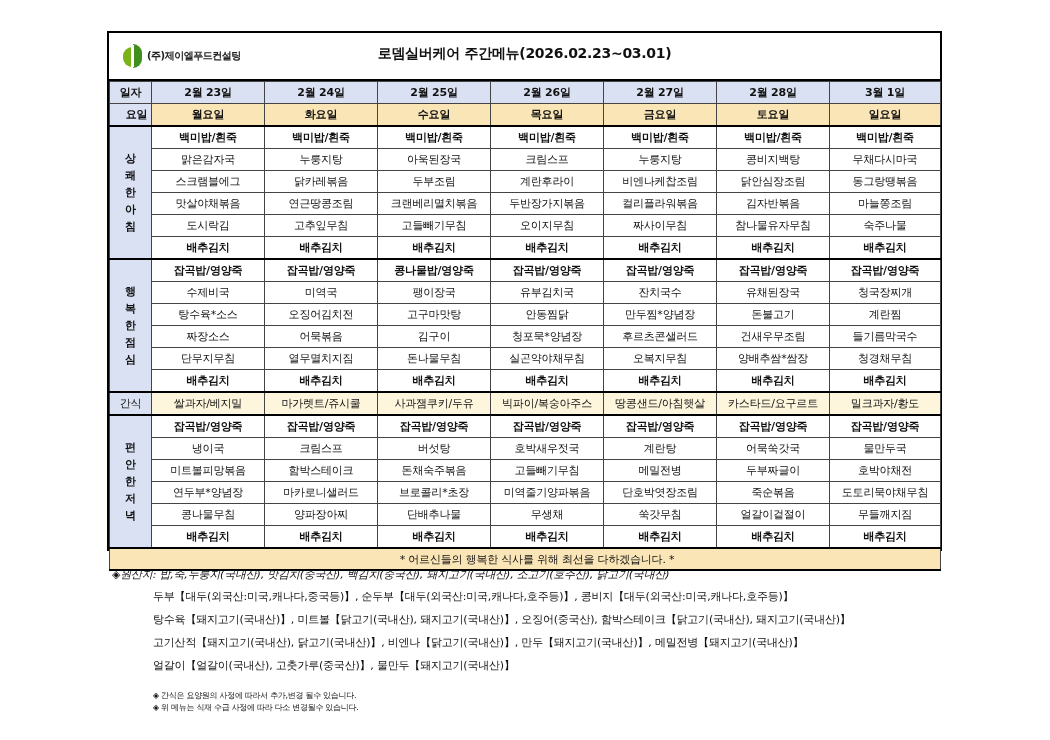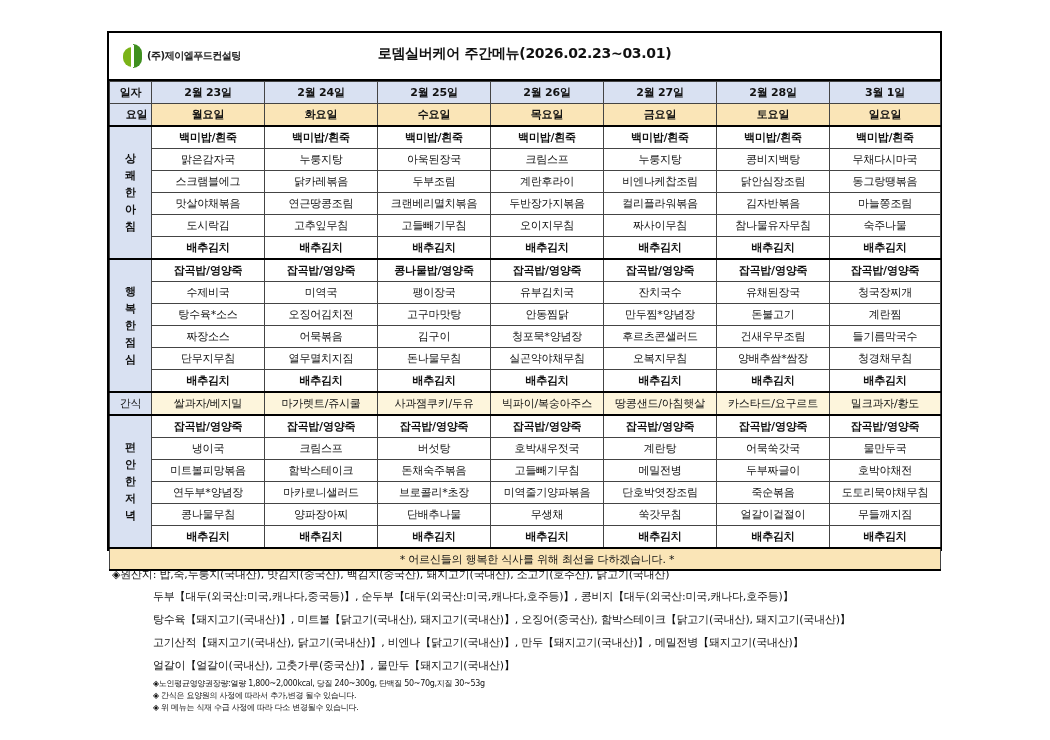--- a/index.html
+++ b/index.html
@@ -284,22 +284,21 @@
           <td class="b">배추김치</td>
           <td class="b">배추김치</td>
         </tr>
         <tr class="note">
           <td colspan="8">* 어르신들의 행복한 식사를 위해 최선을 다하겠습니다. *</td>
         </tr>
       </tbody>
   </table>
 
   <div class="origin">
-    <div class="line" style="left:3px;top:3px;">◈원산지: 밥,죽,누룽지(국내산), 맛김치(중국산), 백김치(중국산), 돼지고기(국내산), 소고기(호주산), 닭고기(국내산)</div>
+    <div class="line" style="left:3px;top:3px;font-style:italic;">◈원산지: 밥,죽,누룽지(국내산), 맛김치(중국산), 백김치(중국산), 돼지고기(국내산), 소고기(호주산), 닭고기(국내산)</div>
     <div class="line" style="left:44px;top:25px;">두부【대두(외국산:미국,캐나다,중국등)】, 순두부【대두(외국산:미국,캐나다,호주등)】, 콩비지【대두(외국산:미국,캐나다,호주등)】</div>
     <div class="line" style="left:44px;top:48px;">탕수육【돼지고기(국내산)】, 미트볼【닭고기(국내산), 돼지고기(국내산)】, 오징어(중국산), 함박스테이크【닭고기(국내산), 돼지고기(국내산)】</div>
     <div class="line" style="left:44px;top:94px;">얼갈이【얼갈이(국내산), 고춧가루(중국산)】, 물만두【돼지고기(국내산)】</div>
     <div class="line" style="left:44px;top:71px;">고기산적【돼지고기(국내산), 닭고기(국내산)】, 비엔나【닭고기(국내산)】, 만두【돼지고기(국내산)】, 메밀전병【돼지고기(국내산)】</div>
-    <div class="line small" style="left:44px;top:114px;">◈노인평균영양권장량:열량 1,800~2,000kcal, 당질 240~300g, 단백질 50~70g,지질 30~53g</div>
     <div class="line small" style="left:44px;top:126px;">◈ 간식은 요양원의 사정에 따라서 추가,변경 될수 있습니다.</div>
     <div class="line small" style="left:44px;top:138px;">◈ 위 메뉴는 식재 수급 사정에 따라 다소 변경될수 있습니다.</div>
   </div>
 </div>
 
 </body></html>

